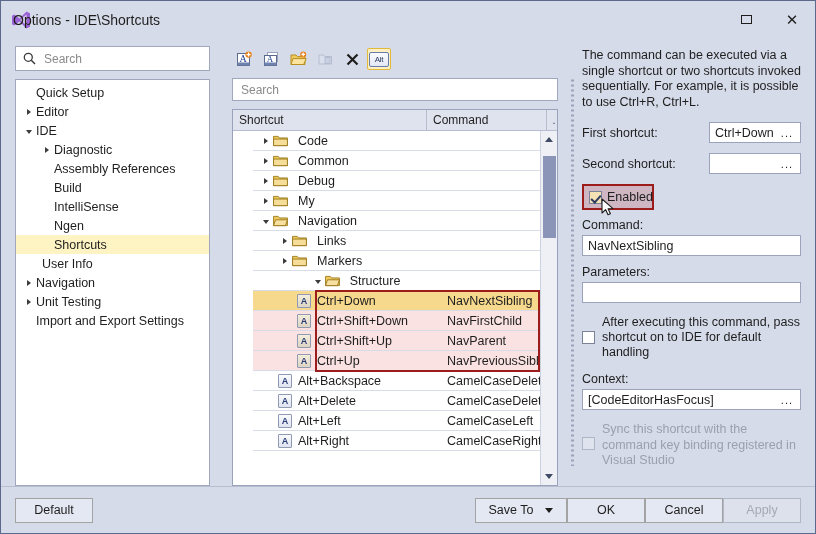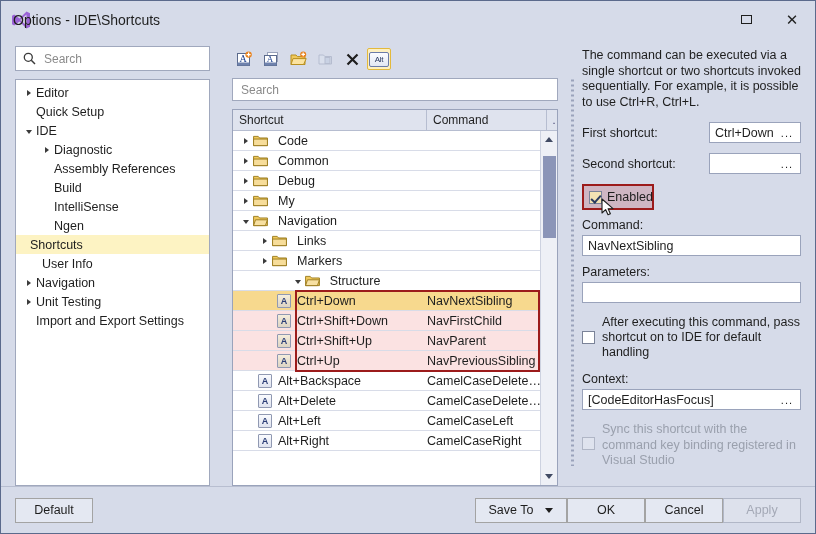--- a/index.html
+++ b/index.html
@@ -216,20 +216,21 @@
   .grid-body-wrap {
     flex: 1 1 auto;
     display: flex;
     overflow: hidden;
     position: relative;
   }
   .grid-rows {
     flex: 1 1 auto;
     overflow: hidden;
     position: relative;
+    margin-left: 20px;
   }
   .row {
     height: 20px;
     display: flex;
     align-items: center;
     border-bottom: 1px solid #d8dce8;
     font-size: 12.5px;
     white-space: nowrap;
     cursor: default;
     position: relative;
@@ -474,28 +475,28 @@
       <div class="search-wrap">
         <svg class="search-icon-svg" width="13" height="13" viewBox="0 0 13 13">
           <circle cx="5.3" cy="5.3" r="4" fill="none" stroke="#3a3a3a" stroke-width="1.3"></circle>
           <line x1="8.3" y1="8.3" x2="12" y2="12" stroke="#3a3a3a" stroke-width="1.5"></line>
         </svg>
         <input class="search-input" type="text" placeholder="Search" style="">
       </div>
       <div class="tree-box">
 
       <div class="tree-item" style="padding-left: 6px;">
+            <span class="tw-arrow"></span>
+            <span>Quick Setup</span>
+          </div>
+          <div class="tree-item" style="padding-left: 6px;">
             <span class="tw-arrow">
               <i class="arrow-r"></i>
             </span>
             <span>Editor</span>
-          </div>
-          <div class="tree-item" style="padding-left: 6px;">
-            <span class="tw-arrow"></span>
-            <span>Quick Setup</span>
           </div>
           <div class="tree-item" style="padding-left: 6px;">
             <span class="tw-arrow">
               <i class="arrow-d"></i>
             </span>
             <span>IDE</span>
           </div>
           <div class="tree-item" style="padding-left: 24px;">
             <span class="tw-arrow">
               <i class="arrow-r"></i>
@@ -511,21 +512,21 @@
             <span>Build</span>
           </div>
           <div class="tree-item" style="padding-left: 24px;">
             <span class="tw-arrow"></span>
             <span>IntelliSense</span>
           </div>
           <div class="tree-item" style="padding-left: 24px;">
             <span class="tw-arrow"></span>
             <span>Ngen</span>
           </div>
-          <div class="tree-item selected" style="">
+          <div class="tree-item selected" style="padding-left: 24px;">
             <span class="tw-arrow"></span>
             <span>Shortcuts</span>
           </div>
           <div class="tree-item" style="padding-left: 12px;">
             <span class="tw-arrow"></span>
             <span>User Info</span>
           </div>
           <div class="tree-item" style="padding-left: 6px;">
             <span class="tw-arrow">
               <i class="arrow-r"></i>

